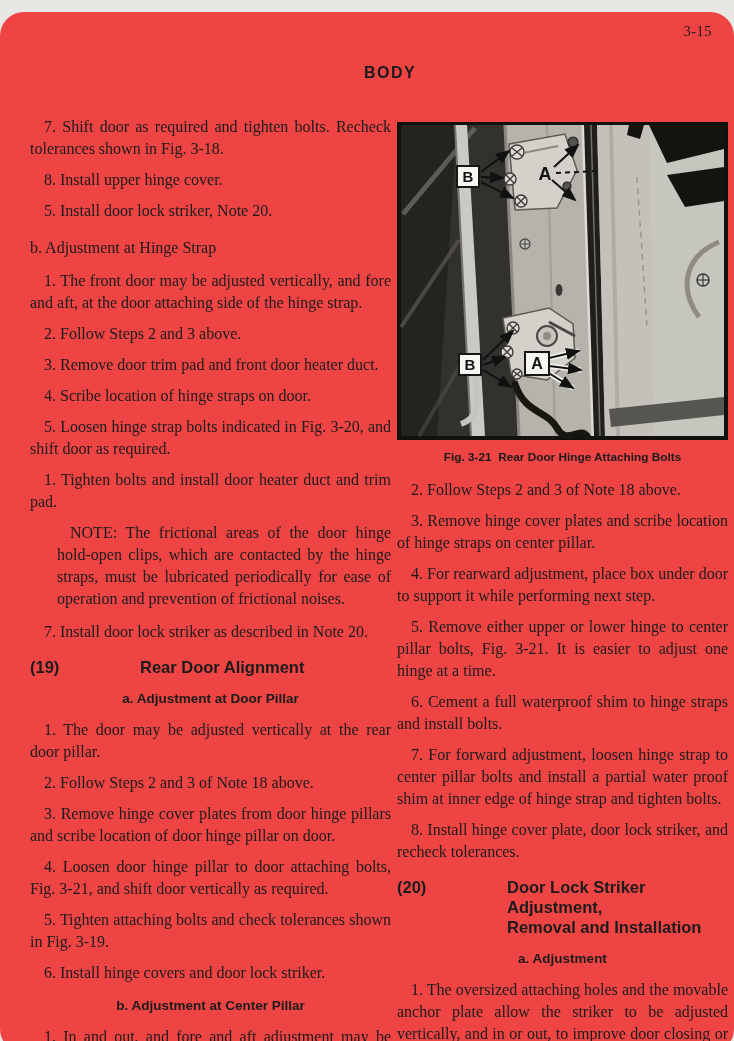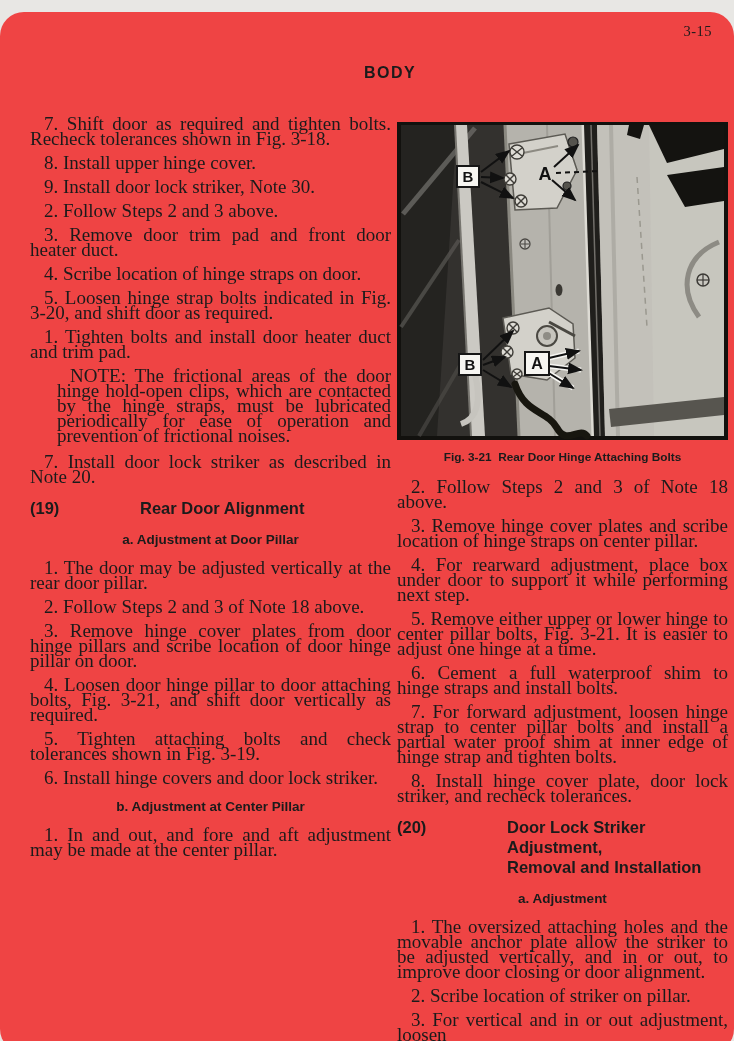--- a/index.html
+++ b/index.html
@@ -16,21 +16,21 @@
   .running-title {
     position:absolute; top:52px; left:0; right:0; text-align:center;
     padding-left:46px;
     font-family:"Liberation Sans", sans-serif; font-weight:bold;
     font-size:16px; letter-spacing:1.5px;
   }
   .col { position:absolute; }
   .col-left  { left:30px;  top:104px; width:361px; }
   .col-right { left:397px; top:110px; width:331px; }
 
-  .blk { margin:0 0 9px 0; font-size:19px; line-height:15px;
+  .blk { margin:0 0 9px 0; font-size:16px; line-height:22px;
          text-align:justify; }
   .step { text-indent:14px; }
   .section { text-indent:0; margin:15px 0 11px 0; }
   .note { margin-left:27px; text-indent:13px; margin-bottom:11px; }
   .heading {
     display:flex; font-family:"Liberation Sans", sans-serif;
     font-weight:bold; font-size:16.5px; line-height:20px;
     text-align:left; margin:14px 0 12px 0;gap:36px;
   }
   .heading .hnum { flex:none; width:74px; }
@@ -55,21 +55,23 @@
 <body>
 
 <div class="page">
 
   <div class="page-number">3-15</div>
   <div class="running-title">BODY</div>
 
   <div class="col col-left">
       <p class="blk step">7. Shift door as required and tighten bolts. Recheck tolerances shown in Fig. 3-18.</p>
       <p class="blk step">8. Install upper hinge cover.</p>
-      <p class="blk step">9. Install door lock striker, Note 30.</p>
+      <p class="blk step">5. Install door lock striker, Note 20.</p>
+      <p class="blk section">b. Adjustment at Hinge Strap</p>
+      <p class="blk step">1. The front door may be adjusted vertically, and fore and aft, at the door attaching side of the hinge strap.</p>
       <p class="blk step">2. Follow Steps 2 and 3 above.</p>
       <p class="blk step">3. Remove door trim pad and front door heater duct.</p>
       <p class="blk step">4. Scribe location of hinge straps on door.</p>
       <p class="blk step">5. Loosen hinge strap bolts indicated in Fig. 3-20, and shift door as required.</p>
       <p class="blk step">1. Tighten bolts and install door heater duct and trim pad.</p>
       <p class="blk note">NOTE:   The frictional areas of the door hinge hold-open clips, which are contacted by the hinge straps, must be lubricated periodically for ease of operation and prevention of frictional noises.</p>
       <p class="blk step">7. Install door lock striker as described in Note 20.</p>
       <p class="blk heading">
         <span class="hnum">(19)</span>
         <span class="htext">Rear Door Alignment</span>

